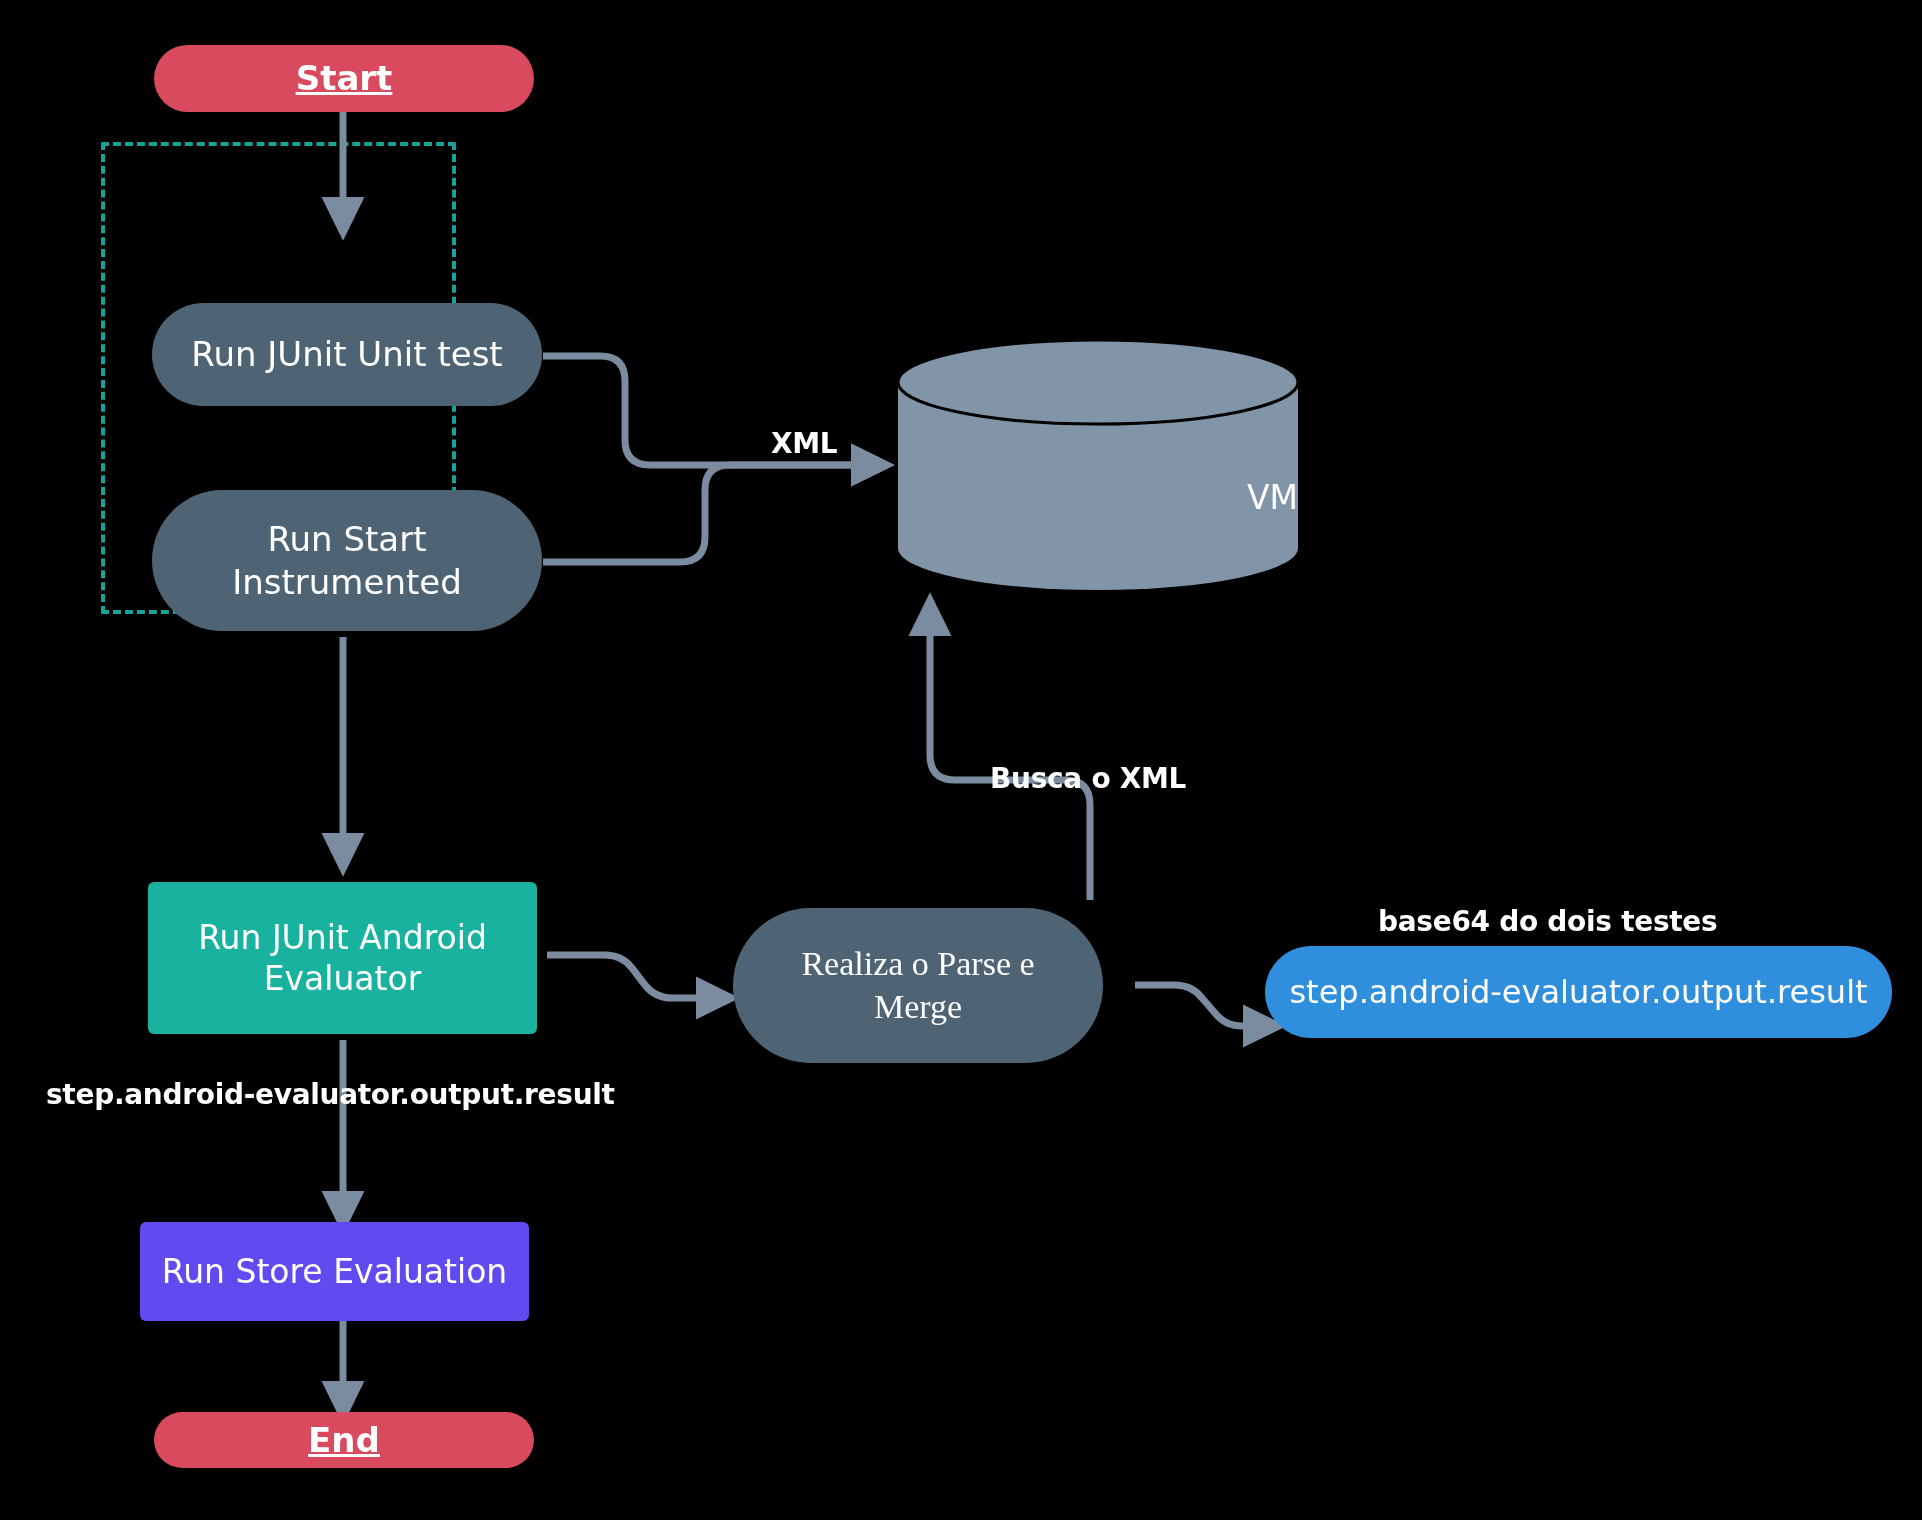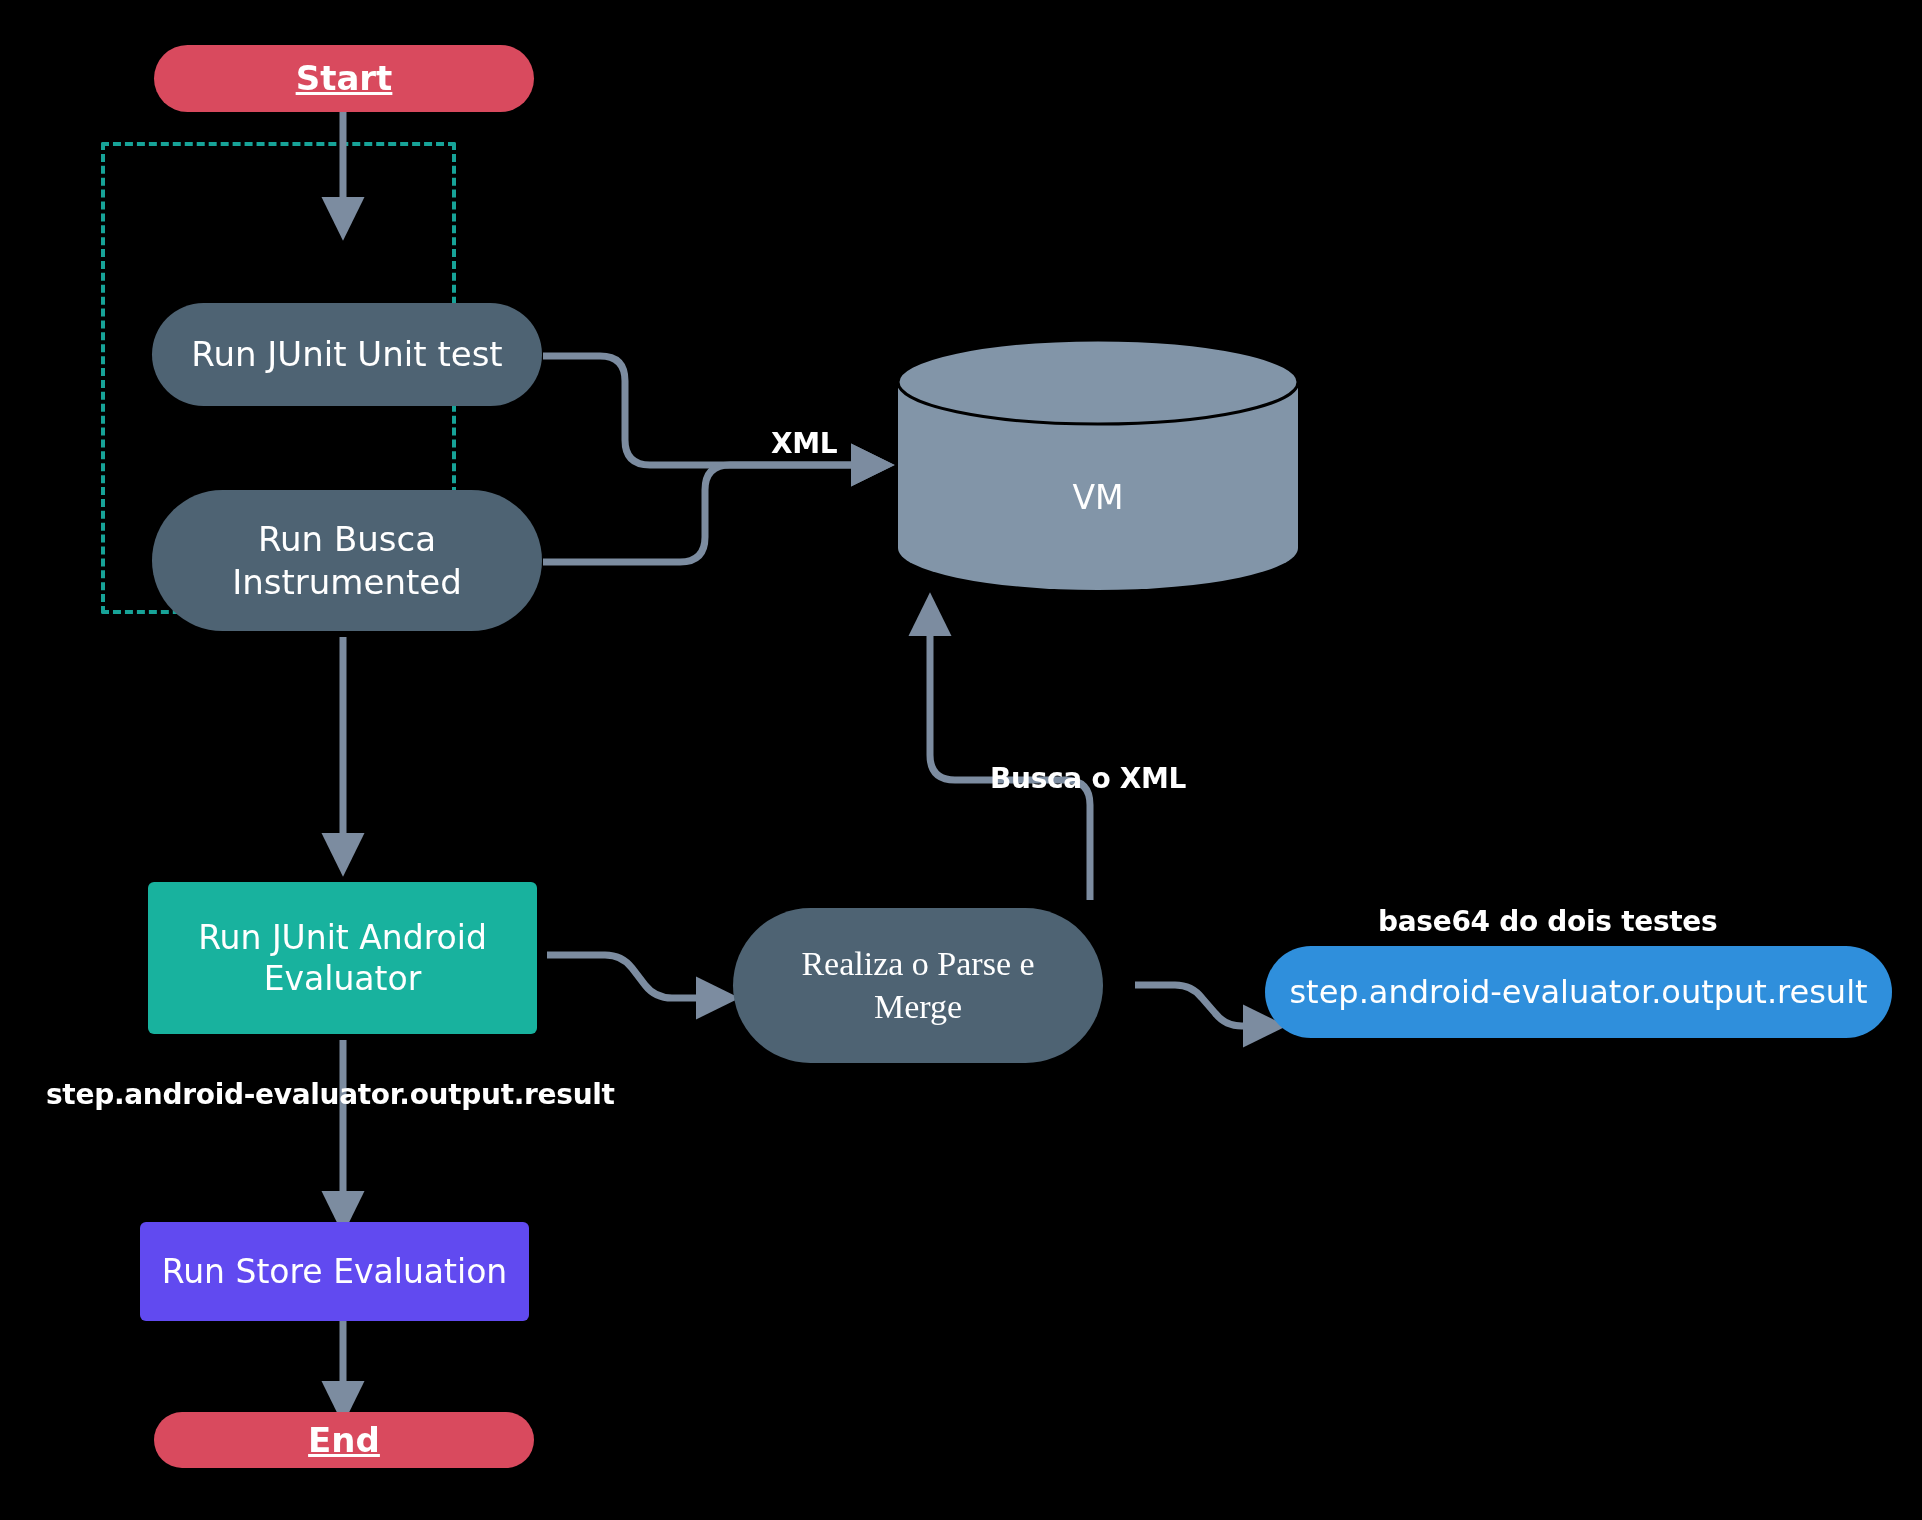--- a/index.html
+++ b/index.html
@@ -62,21 +62,21 @@
     position: absolute;
     box-sizing: border-box;
     border: 4px dashed #17a398;
     background: transparent;
     border-radius: 2px;
   }
   .cyl-label {
     position: absolute;
     color: #ffffff;
     font-size: 33px;
-    text-align: center;
+    text-align: right;
     font-weight: 400;
   }
 </style>
 </head>
 <body>
 
 <div id="canvas">
 
   <div class="group-box" style="left:101px; top:142px; width:355px; height:472px;"></div>
 
@@ -118,21 +118,21 @@
 
   <div class="node node-terminal" style="left:154px; top:45px; width:380px; height:67px; background:#d94a5e;">
     <span>Start</span>
   </div>
 
   <div class="node node-pill" style="left:152px; top:303px; width:390px; height:103px; background:#4e6373;">
     <span>Run JUnit Unit test</span>
   </div>
 
   <div class="node node-pill" style="left:152px; top:490px; width:390px; height:141px; white-space:pre-line; background:#4e6373;">
-    <span>Run Busca
+    <span>Run Start
 Instrumented</span>
   </div>
 
   <div class="node node-rect" style="left:148px; top:882px; width:389px; height:152px; white-space:pre-line; background:#18b29e;">
     <span>Run JUnit Android
 Evaluator</span>
   </div>
 
   <div class="node node-pill" style="left:733px; top:908px; width:370px; height:155px; white-space:pre-line; background:#4e6373;font-family:Liberation Serif, serif;">
     <span>Realiza o Parse e

